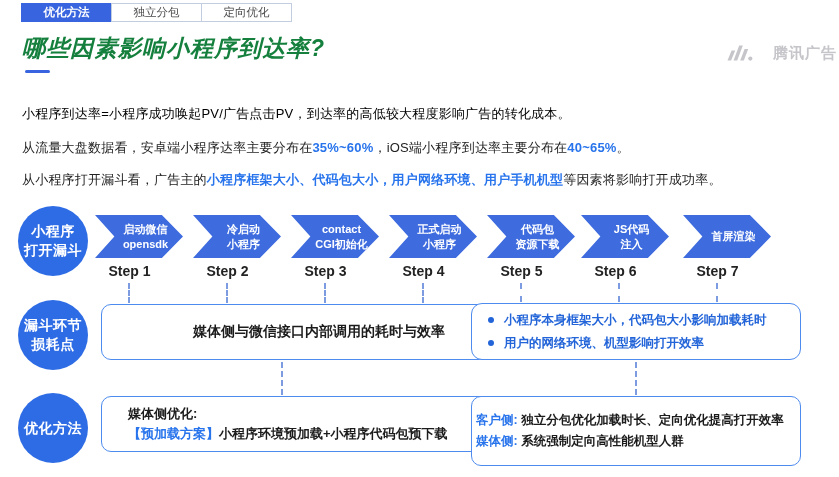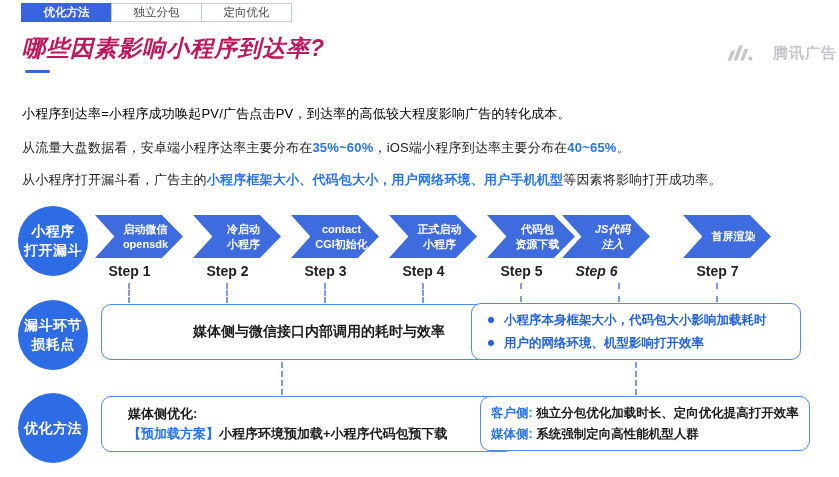--- a/index.html
+++ b/index.html
@@ -8,21 +8,21 @@
   .slide { position:relative; width:839px; height:477px; background:#ffffff; overflow:hidden; }
 
   
   .tabs { position:absolute; left:22px; top:3px; display:flex; }
   .tab { width:91px; height:19px; display:flex; align-items:center; justify-content:center;
          font-size:11.5px; color:#4a4a4a; background:#fff; border:1px solid #c3cde0; margin-left:-1px; cursor:pointer; }
   .tab.active { background:#3865DF; color:#fff; border-color:#3865DF; font-weight:bold; }
 
   
   .title { position:absolute; left:22px; top:33px; font-size:23px; font-weight:600; font-style:italic;
-           color:#be185d; letter-spacing:1px; }
+           color:#15803d; letter-spacing:1px; }
   .title-underline { position:absolute; left:25px; top:70px; width:25px; height:3px; background:#3865DF; border-radius:2px; }
   .logo { position:absolute; left:726px; top:41px; display:flex; align-items:center; gap:20px; }
   .logo-text { font-size:15px; color:#c5c5ca; letter-spacing:1px; font-weight:600; }
 
   
   .para { position:absolute; left:22px; font-size:13px; color:#222; letter-spacing:.2px; white-space:nowrap; }
   .p1 { top:105px; color:#000000; font-weight:normal; }
   .p2 { top:139px; }
   .p3 { top:171px; }
   .blue-b { color:#2874EC; font-weight:bold; }
@@ -41,27 +41,27 @@
   .step { margin-top:5px; width:69px; text-align:center; font-size:14px; font-weight:600; color:#232323; }
 
   
   .vdash { position:absolute; width:0; border-left:2px dashed #7C9BE0; }
 
   
   .bbox { position:absolute; background:#fff; border:1.5px solid #4E8BEF; border-radius:10px; }
   .box-loss-left { left:101px; top:304px; width:436px; height:56px; display:flex; align-items:center; justify-content:center;
                    font-size:14px; font-weight:bold; color:#1c1c1c; }
   .box-loss-right { left:471px; top:303px; width:330px; height:57px; display:flex; flex-direction:column;
-                    justify-content:center; gap:6px; padding-left:16px; }
+                    justify-content:center; gap:6px; padding-left:16px;border-radius:11px; }
   .bullet-line { display:flex; align-items:center; font-size:12.5px; font-weight:bold; color:#2365D9; }
   .dot { width:6px; height:6px; border-radius:50%; background:#2365D9; margin-right:10px; flex:0 0 auto; }
   .box-opt-left { left:101px; top:396px; width:414px; height:56px; display:flex; flex-direction:column;
                   justify-content:center; padding-left:26px; font-size:13px; font-weight:bold; color:#1c1c1c; line-height:1.55; }
-  .box-opt-right { left:471px; top:396px; width:330px; height:55px; display:flex; flex-direction:column;
-                   justify-content:center; padding-left:10px; font-size:12.5px; font-weight:bold; color:#1c1c1c; line-height:1.65;margin-left:9px; }
+  .box-opt-right { left:471px; top:396px; width:330px; height:70px; display:flex; flex-direction:column;
+                   justify-content:center; padding-left:4px; font-size:12.5px; font-weight:bold; color:#1c1c1c; line-height:1.65; }
 </style>
 </head>
 <body>
 
 <div class="slide">
 
   <div class="tabs">
     <div class="tab active">优化方法</div>
     <div class="tab">独立分包</div>
     <div class="tab">定向优化</div>
@@ -124,21 +124,21 @@
     </div>
     <div class="step">Step 4</div>
   </div>
   <div class="arrow-wrap" style="left:487px;">
     <div class="arrow">
       <span>代码包</span>
       <span>资源下载</span>
     </div>
     <div class="step">Step 5</div>
   </div>
-  <div class="arrow-wrap" style="left:562px;font-style:italic;">
+  <div class="arrow-wrap" style="left:581px;">
     <div class="arrow">
       <span>JS代码</span>
       <span>注入</span>
     </div>
     <div class="step">Step 6</div>
   </div>
   <div class="arrow-wrap" style="left:683px;">
     <div class="arrow">
       <span>首屏渲染</span>
       <span></span>

